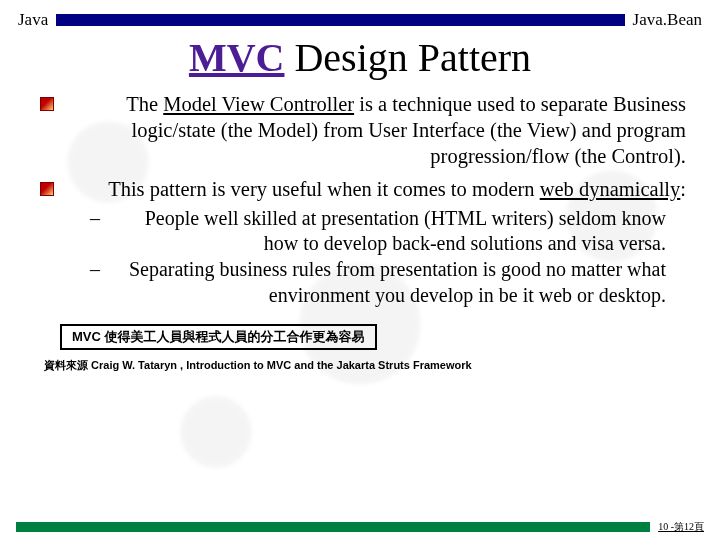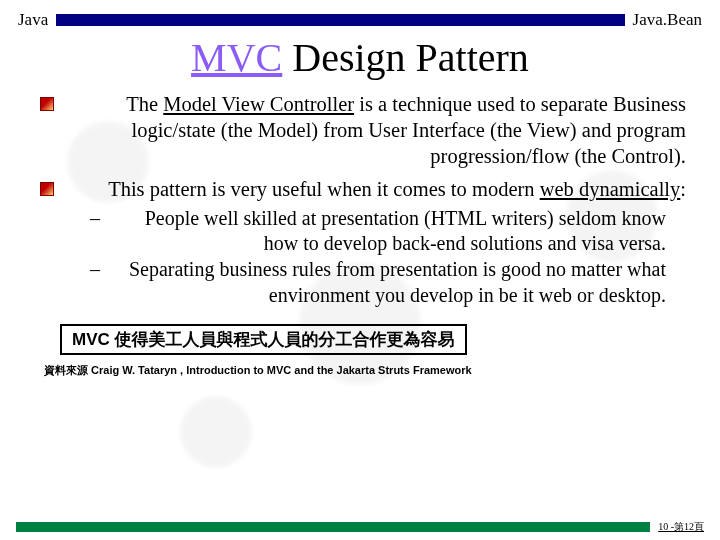--- a/index.html
+++ b/index.html
@@ -31,21 +31,21 @@
     gap: 8px;
   }
   .hlabel { font-size: 17px; text-align: center; }
   .hline { flex: 1; height: 12px; background: #000080; }
   .title {
     text-align: center;
     font-size: 40px;
     margin: 4px 0 10px 0;
     font-weight: normal;
   }
-  .title .und { color: #8b5cf6; text-decoration: underline; }
+  .title .und { color: #4c1d95; text-decoration: underline; font-weight: bold; }
   ul.main {
     list-style: none;
     padding: 0 34px 0 40px;
     text-align: right;
   }
   ul.main > li {
     position: relative;
     padding-left: 22px;
     margin-bottom: 6px;
     font-size: 20.5px;
@@ -80,21 +80,21 @@
     left: 0;
     top: 0;
   }
   .callout {
     margin: 10px 0 0 60px;
     border: 2px solid #000;
     display: inline-block;
     padding: 2px 10px;
     font-family: Verdana, "Microsoft JhengHei", sans-serif;
     font-weight: bold;
-    font-size: 17px;
+    font-size: 13px;
   }
   .source {
     margin: 8px 0 0 44px;
     font-family: Verdana, "Microsoft JhengHei", sans-serif;
     font-weight: bold;
     font-size: 11px;
   }
   .footer {
     position: absolute;
     bottom: 6px;

